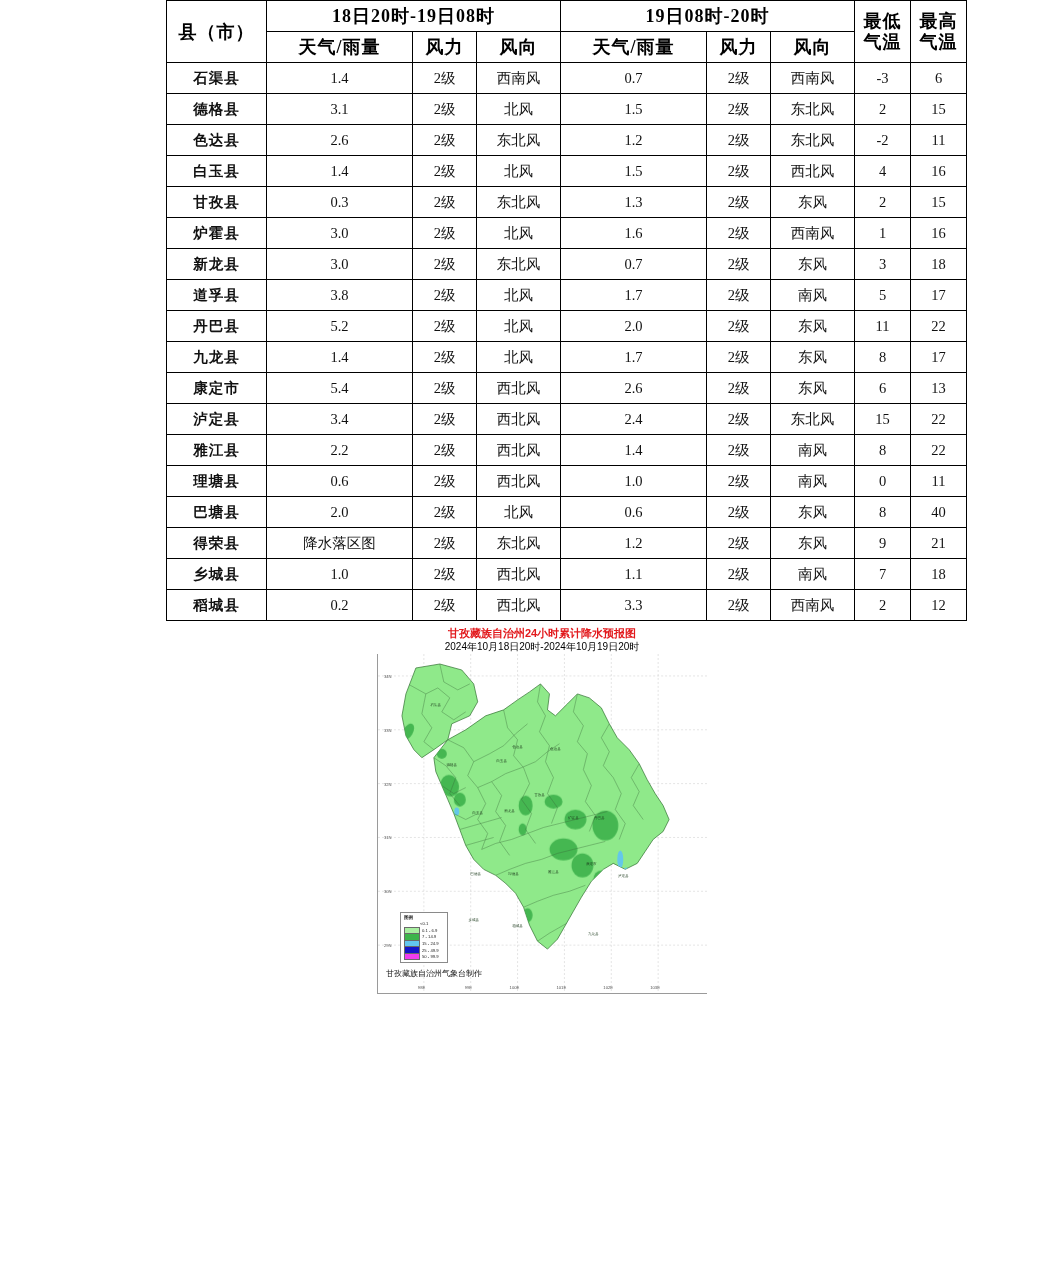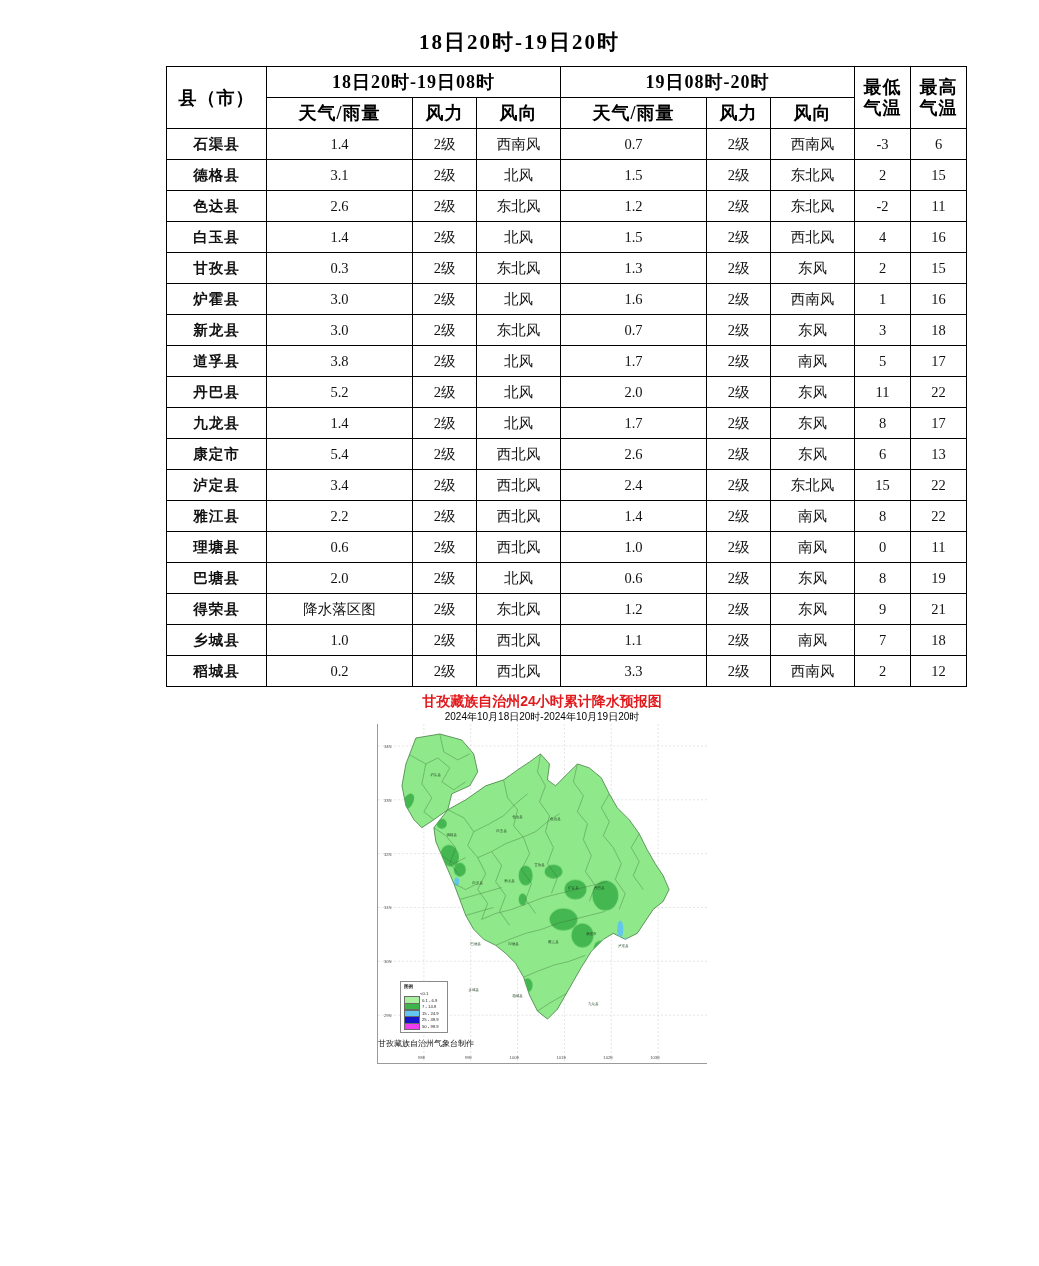--- a/index.html
+++ b/index.html
@@ -84,21 +84,21 @@
 
   
   .fig{
     position:relative;
     width:340px;
     height:390px;
     margin:6px 0 0 372px;
   }
   .map-title{
     text-align:center;
-    font-size:14px;
+    font-size:11px;
     font-weight:bold;
     color:#e2191c;
     font-family:"Liberation Sans","DejaVu Sans",sans-serif;
     line-height:1.25;
     letter-spacing:0px;
   }
   .map-subtitle{
     text-align:center;
     font-size:10px;
     color:#000;
@@ -113,21 +113,21 @@
     border:1px solid #9a9a9a;
     border-top:none;
     border-right:none;
     background:#fff;
     box-sizing:border-box;
   }
   .map-svg{display:block;width:100%;height:100%;}
 
   .credit{
     position:absolute;
-    left:0;bottom:14px;
+    left:8px;bottom:14px;
     font-size:8px;
     color:#111;
     font-family:Liberation Mono, monospace;
     letter-spacing:0;
     white-space:nowrap;
   }
 
   
   .legend{
     position:absolute;
@@ -143,21 +143,20 @@
   .legend-row{display:flex;align-items:center;height:6px;margin-bottom:0.6px;}
   .legend-sw{width:14px;height:5.4px;border:0.4px solid #6a6a6a;flex:none;}
   .legend-lb{font-size:4.2px;color:#222;margin-left:2px;white-space:nowrap;}
   .legend-row.nofill .legend-sw{background:transparent;border:none;width:14px;}
 </style>
 </head>
 <body>
 
 <div class="page">
 
-  <div class="doc-title">18日20时-19日20时</div>
 
   <div class="tbl-wrap">
     <table class="wx">
       <colgroup>
         <col class="c-county">
           <col class="c-wx">
           <col class="c-pow">
           <col class="c-dir">
         <col class="c-wx">
           <col class="c-pow">
@@ -345,21 +344,21 @@
           </tr>
           <tr>
             <td class="county">巴塘县</td>
             <td>2.0</td>
             <td>2级</td>
             <td>北风</td>
             <td>0.6</td>
             <td>2级</td>
             <td>东风</td>
             <td>8</td>
-            <td>19</td>
+            <td>40</td>
           </tr>
           <tr>
             <td class="county">得荣县</td>
             <td>降水落区图</td>
             <td>2级</td>
             <td>东北风</td>
             <td>1.2</td>
             <td>2级</td>
             <td>东风</td>
             <td>9</td>

